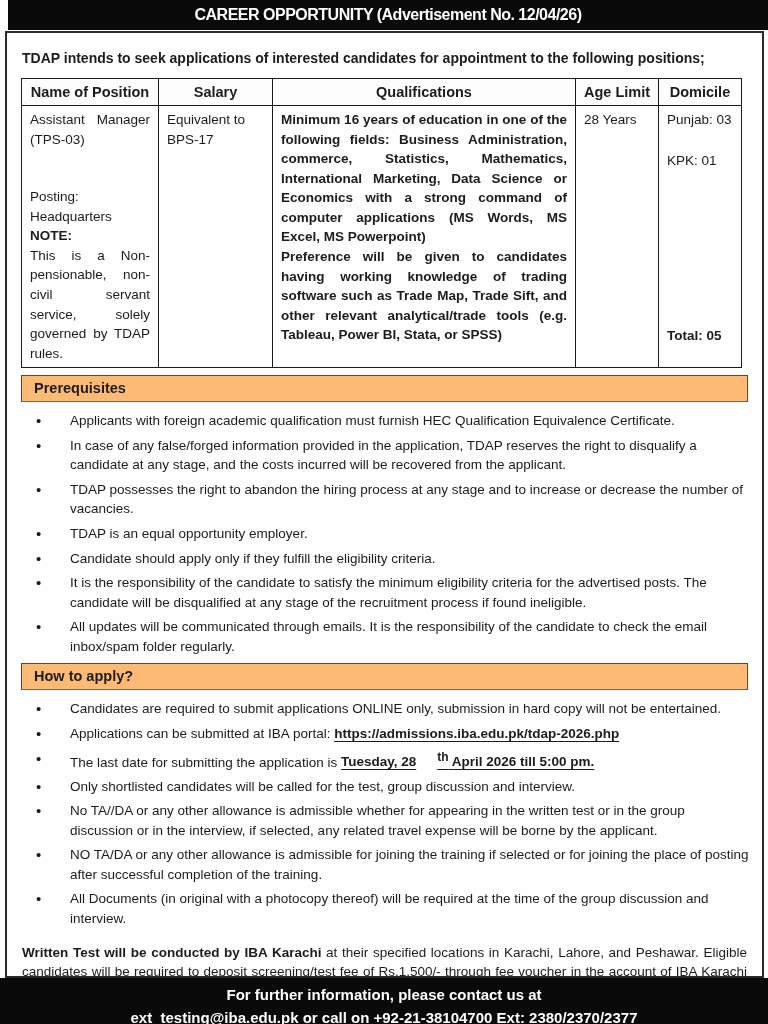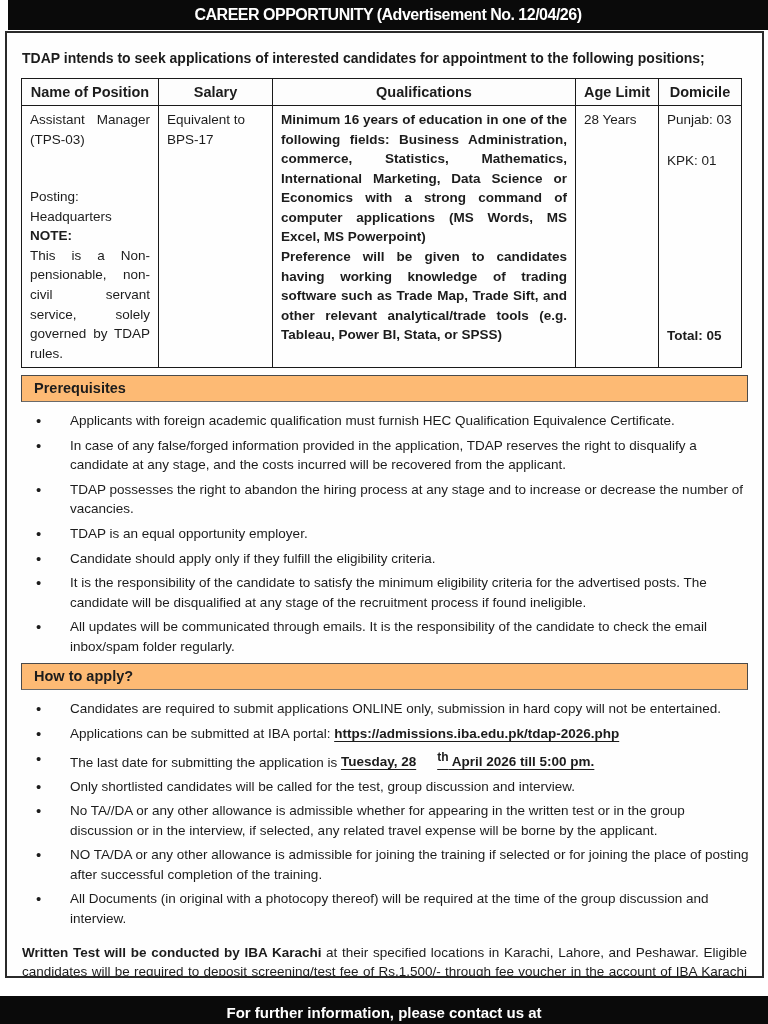--- a/index.html
+++ b/index.html
@@ -66,21 +66,21 @@
   ul.blist li::before {
     content: "\2022"; position: absolute; left: 16px; top: -1px; font-size: 15px;
   }
   .bold-underline { font-weight: bold; text-decoration: underline; text-underline-offset: 3px; color: inherit; }
   sup { font-size: 12px; padding-left: 21px; }
 
   .para { margin: 14px 2px 0 2px; font-size: 13.5px; line-height: 1.45; text-align: justify; }
   .para .lead { font-weight: bold; }
 
   .footer-bar {
-    position: absolute; left: 0; right: 0; bottom: 0; height: 28px;
+    position: absolute; left: 0; right: 0; bottom: 0; height: 46px;
     background: #0a0a0a; color: #ffffff; text-align: center;
     font-weight: bold; font-size: 15px;
     padding-top: 6px; line-height: 1.5;
     overflow: hidden;
   }
   .footer-bar .email { color: #ffffff; text-decoration: underline; text-underline-offset: 2px; }
 </style>
 </head>
 <body>
 

